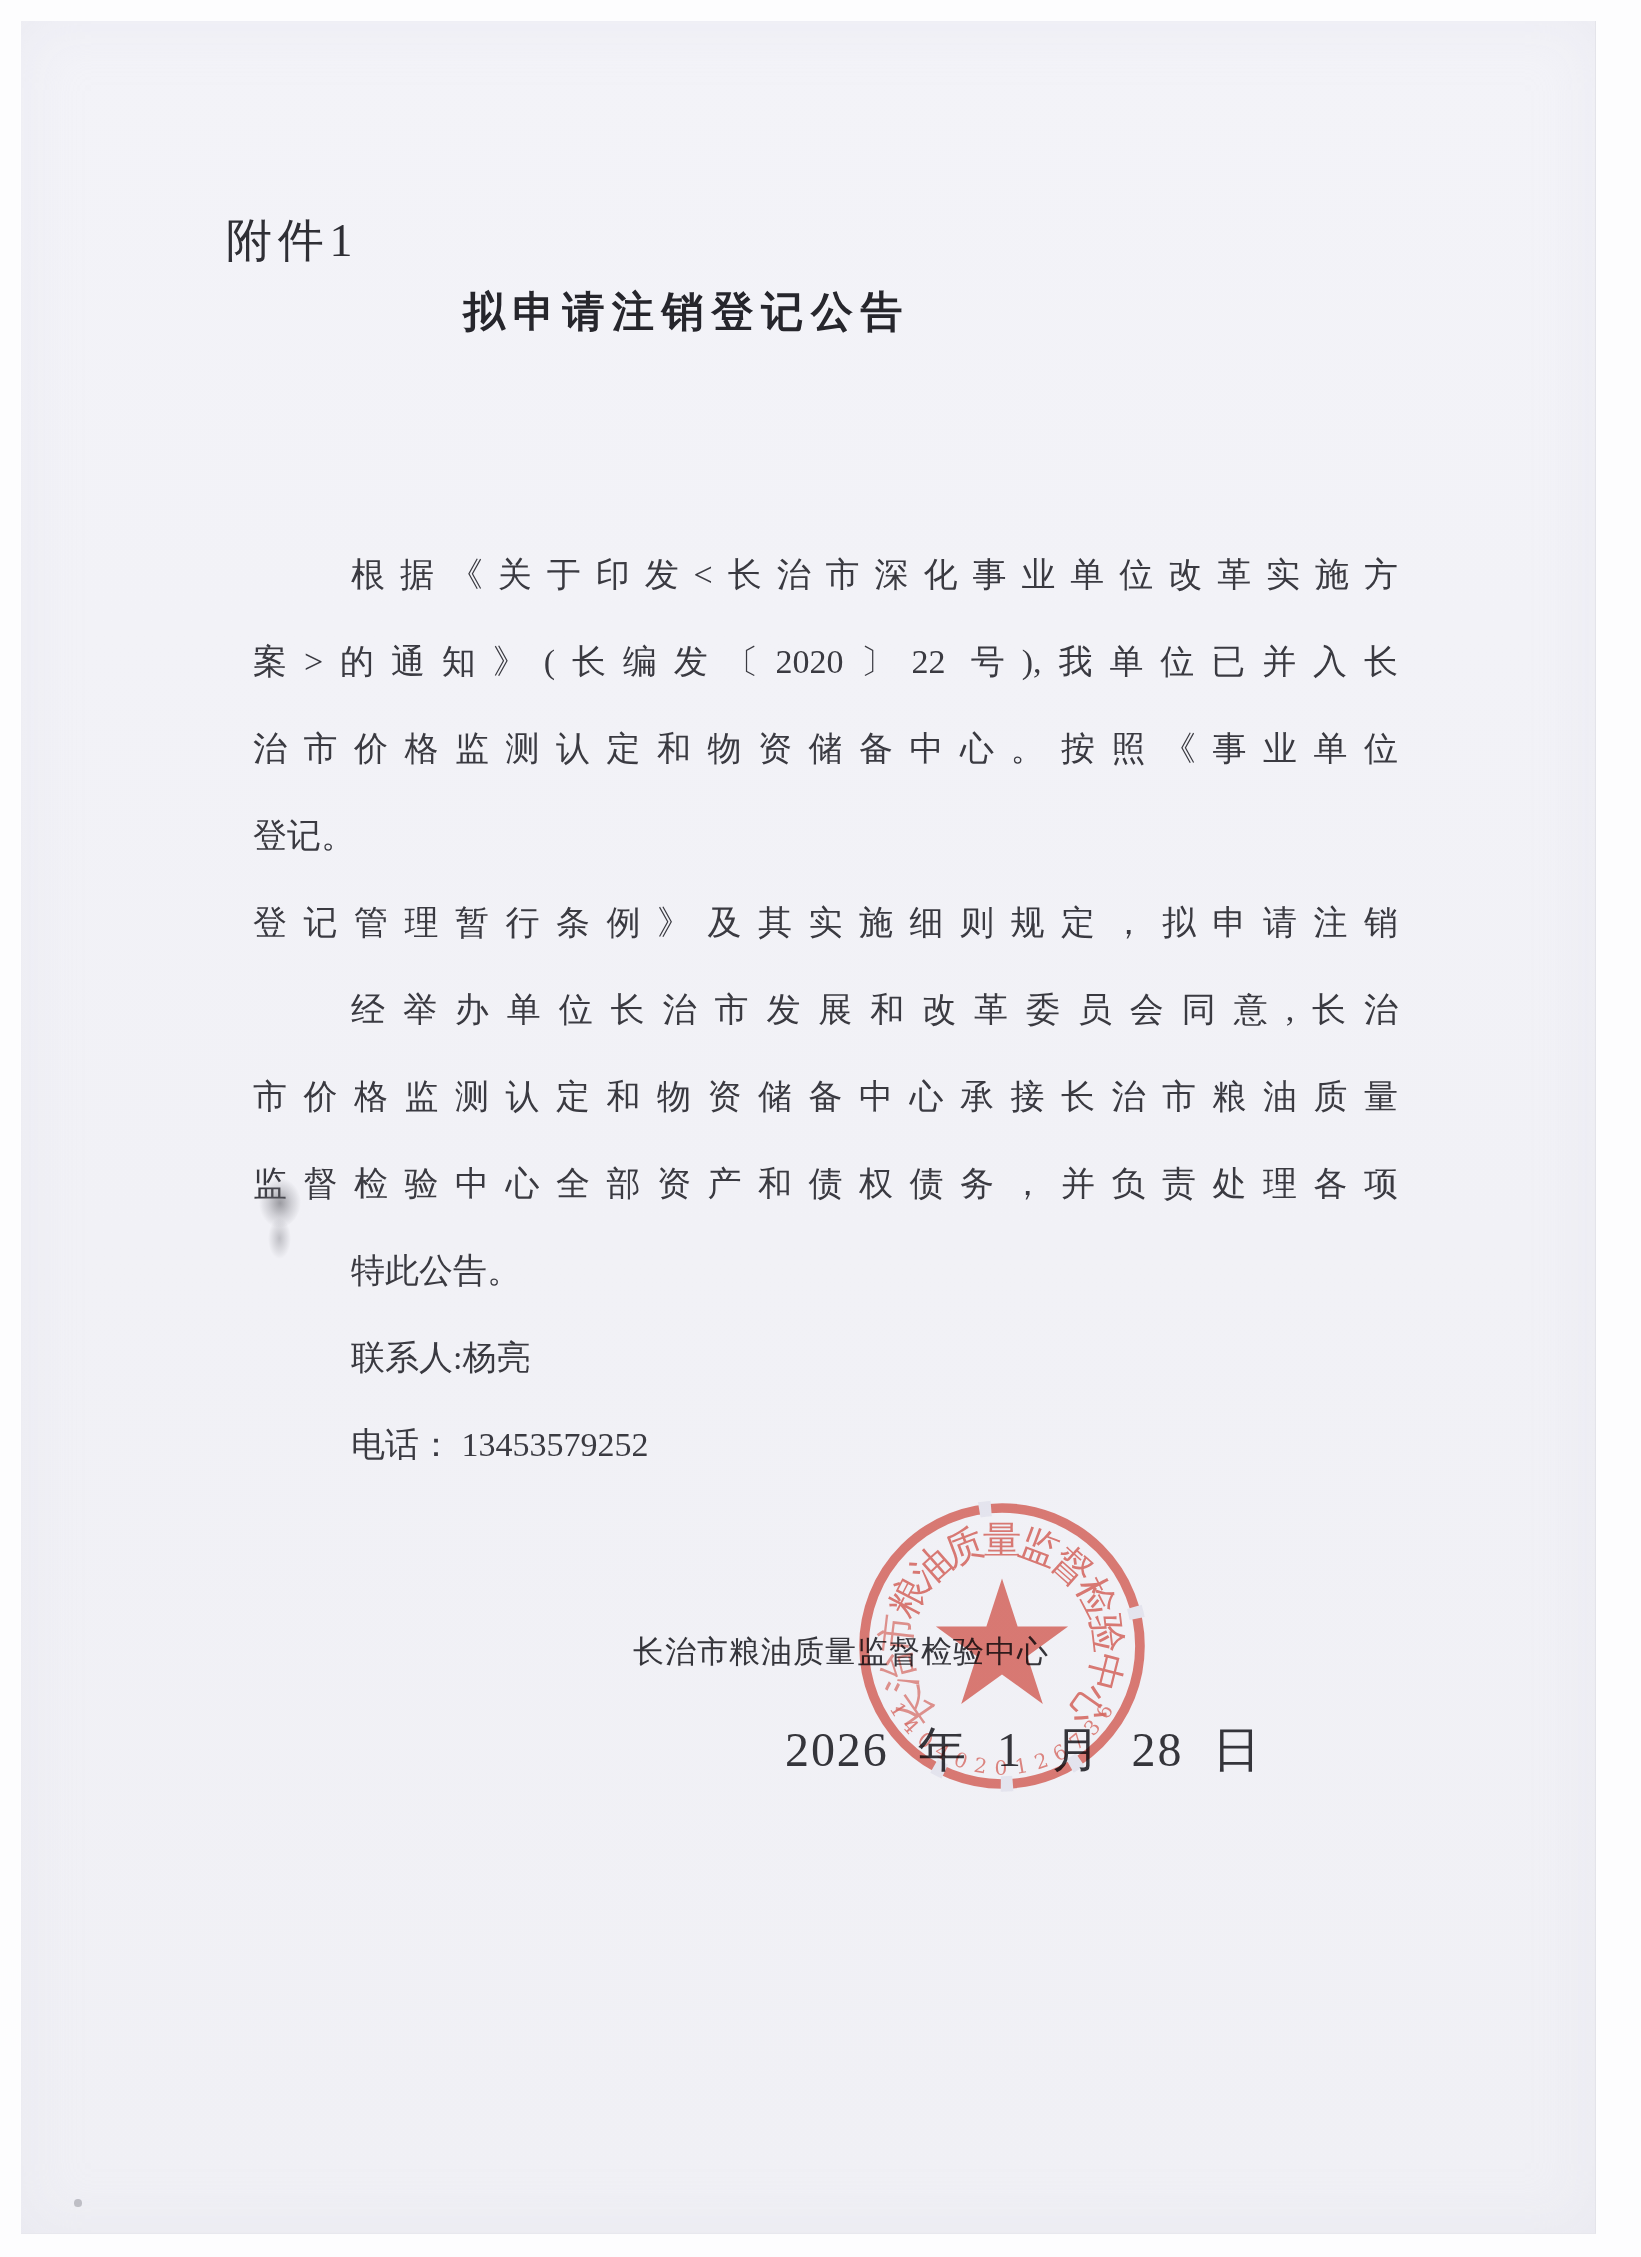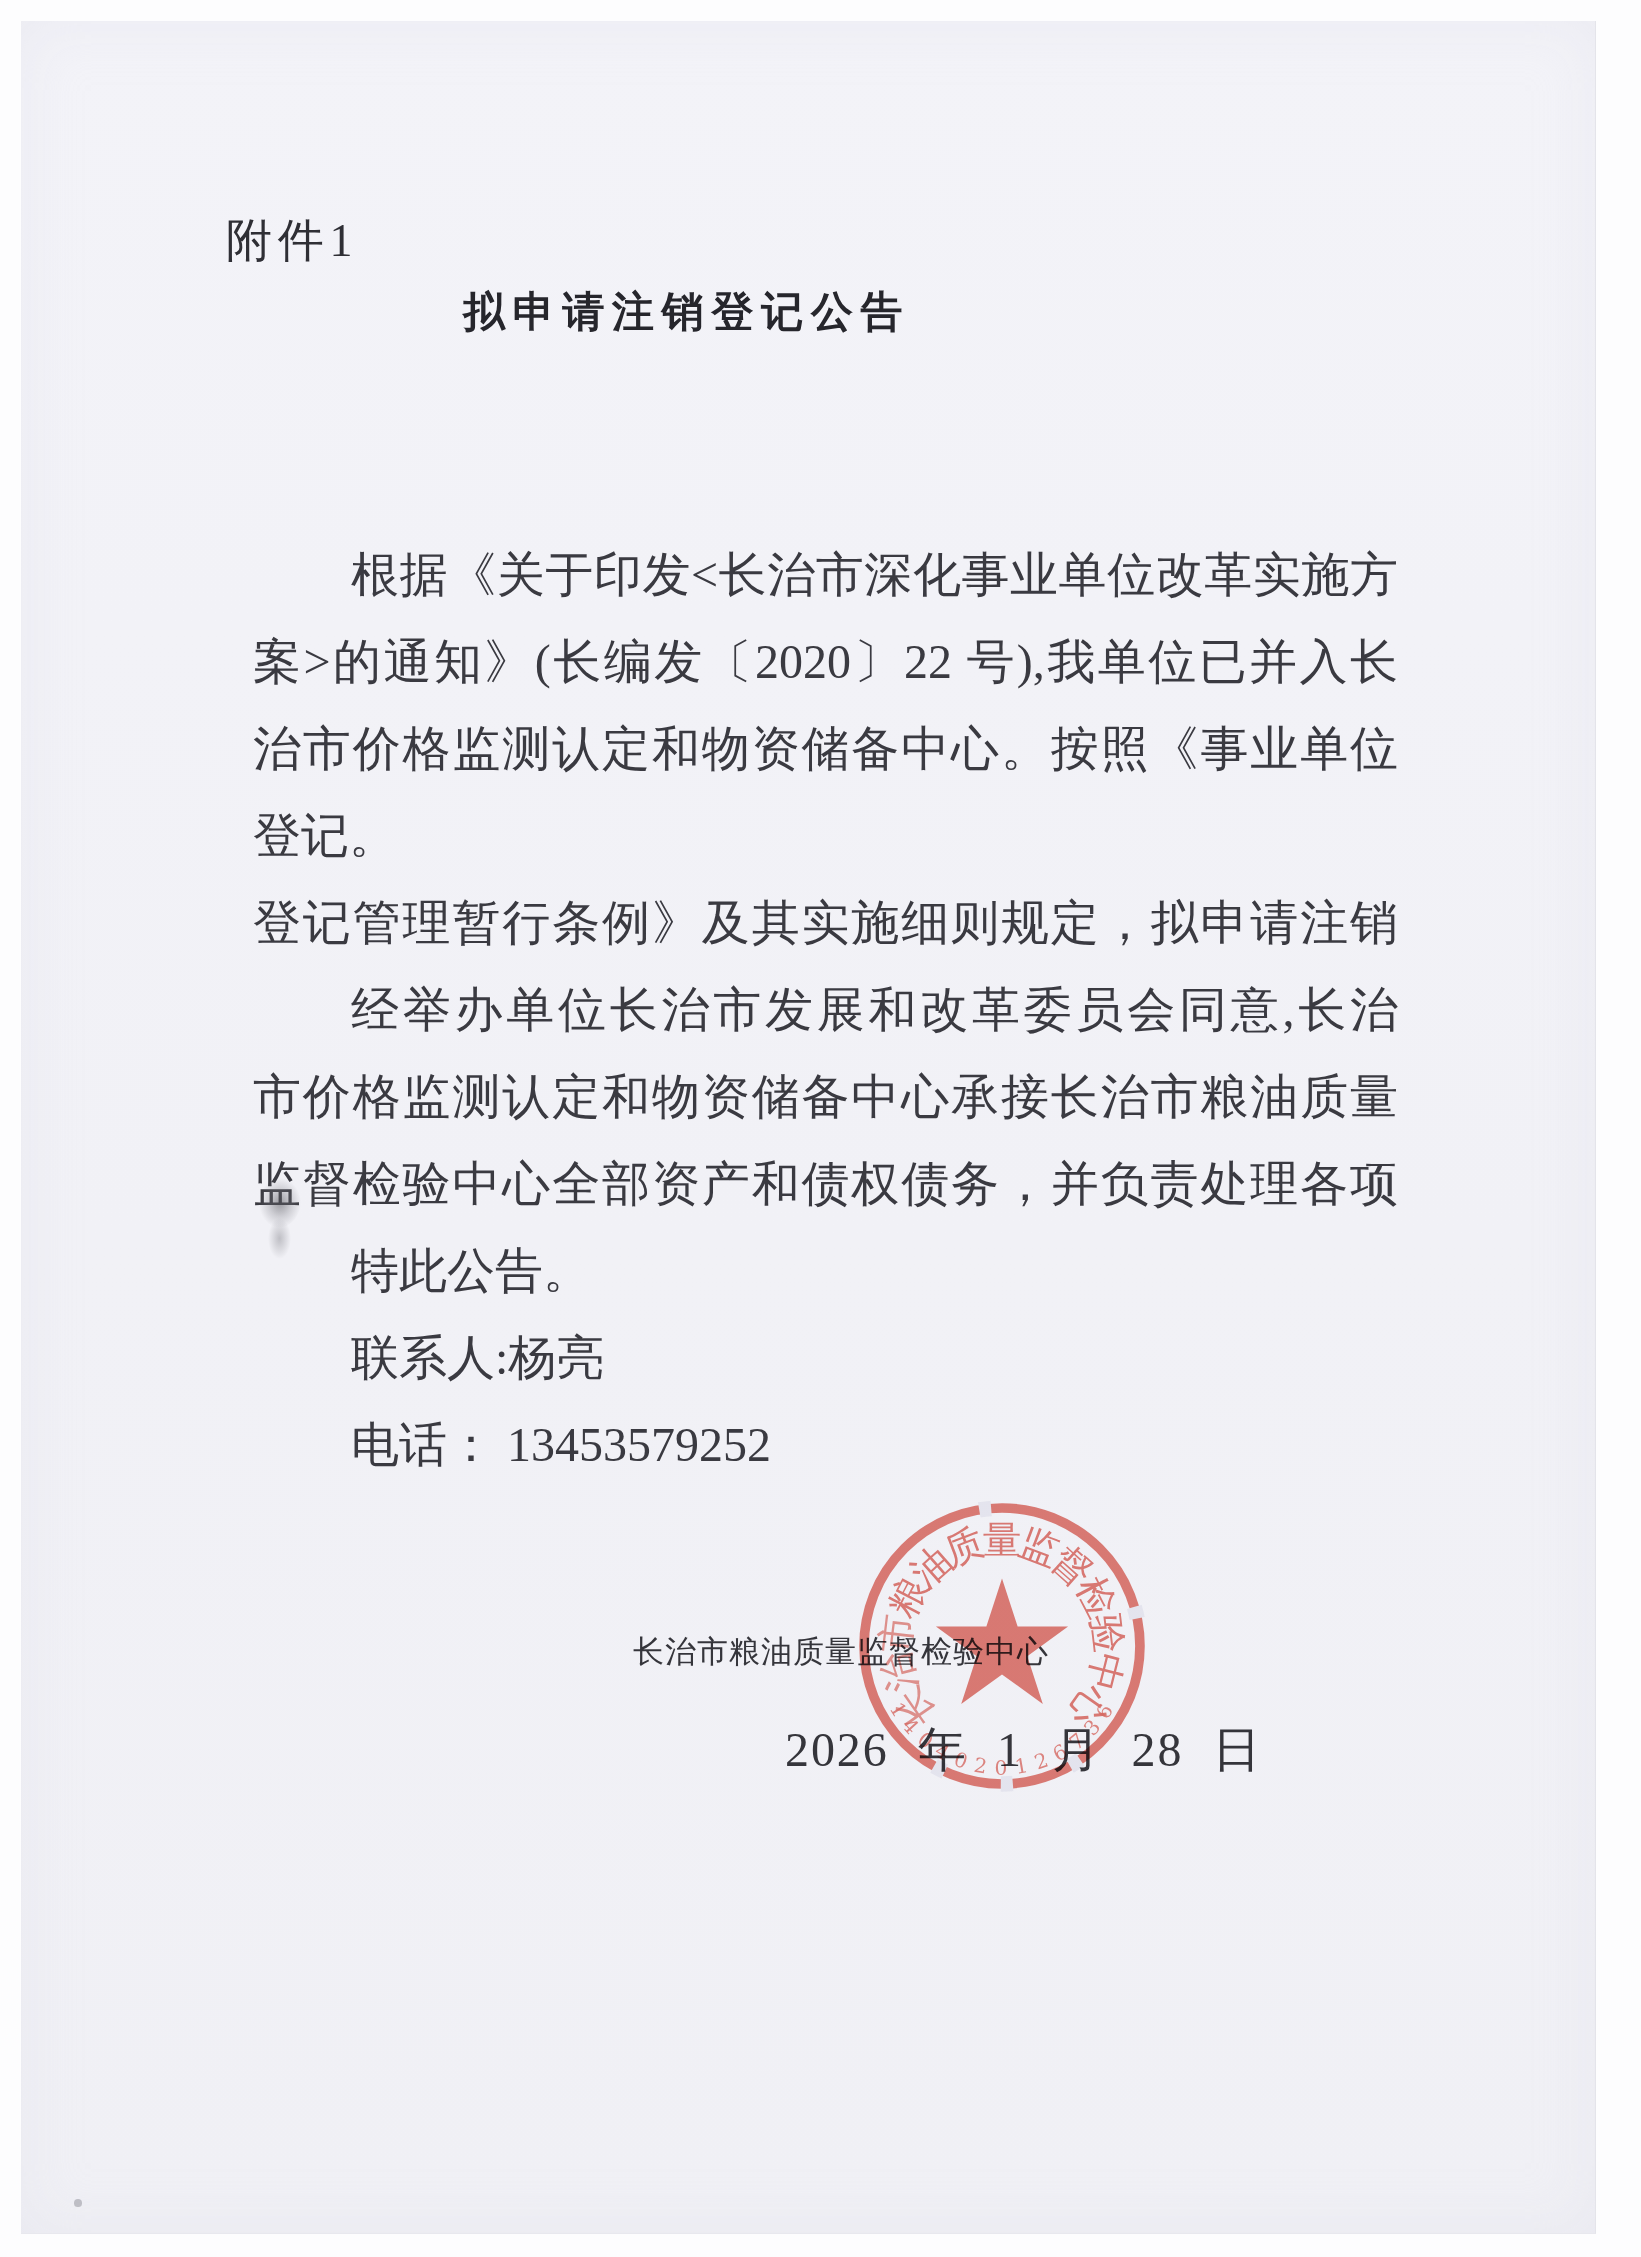--- a/index.html
+++ b/index.html
@@ -20,21 +20,21 @@
     position:absolute;left:205px;top:189px;
     font-size:46px;letter-spacing:5.8px;color:#2f2f35;
   }
   .title{
     position:absolute;left:442px;top:263px;margin:0;
     font-size:42px;font-weight:bold;letter-spacing:7.7px;color:#26262c;
     white-space:nowrap;
   }
   .body-block{
     position:absolute;left:232px;top:510px;width:1145px;
-    font-size:48px;line-height:87px;color:#3a3a41;
+    font-size:34px;line-height:87px;color:#3a3a41;
     white-space:nowrap;
   }
   .line{height:87px;}
   .just{white-space:normal;text-align:justify;text-align-last:justify;}
   .indent{text-indent:98px;}
   .sig{
     position:absolute;left:612px;top:1610px;
     font-size:31px;letter-spacing:1px;color:#35353b;white-space:nowrap;
   }
   .date{

